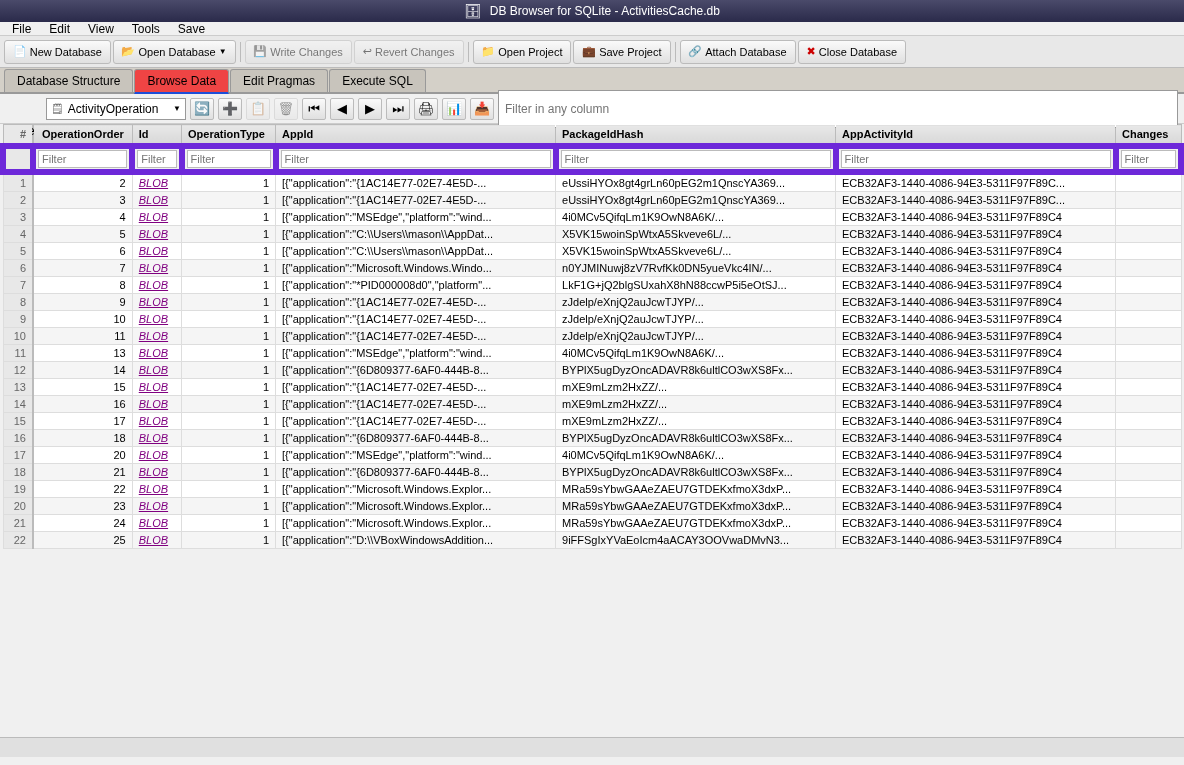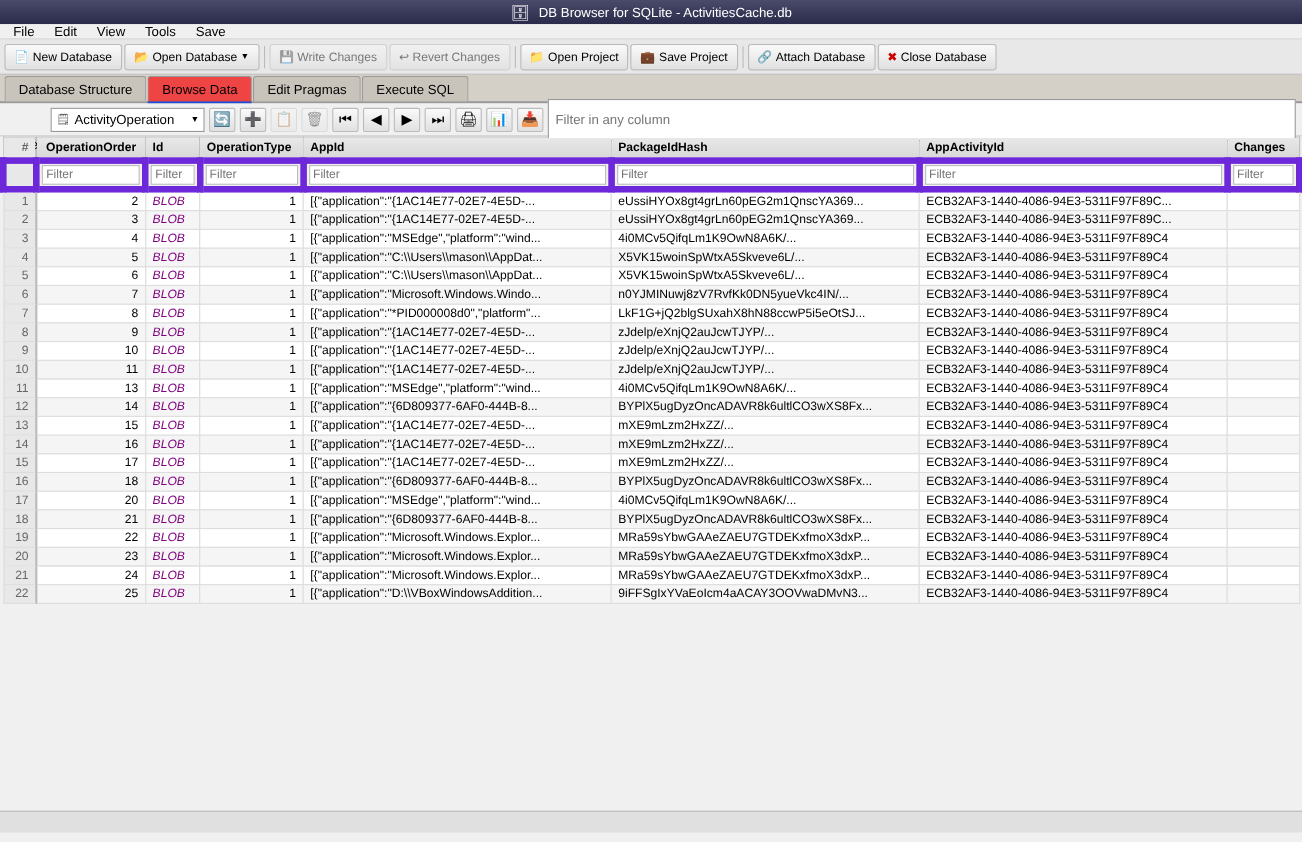--- a/index.html
+++ b/index.html
@@ -191,21 +191,21 @@
 
     .row-num {
       color: #666;
       text-align: right;
       background: #e8e8e8 !important;
       border-right: 2px solid #bbb;
       min-width: 30px;
       max-width: 30px;
     }
 
-    .blob-value { color: #800080; font-style: italic; }
+    .blob-value { color: #800080; font-style: italic; text-decoration: underline; }
     .num-value { text-align: right; }
     .col-op-order { min-width: 80px; text-align: center; }
     .col-appid { min-width: 280px; }
     .col-pkg { min-width: 280px; }
     .col-appact { min-width: 280px; }
 
     
     #statusbar {
       background: #e0e0e0;
       border-top: 1px solid #bbb;

